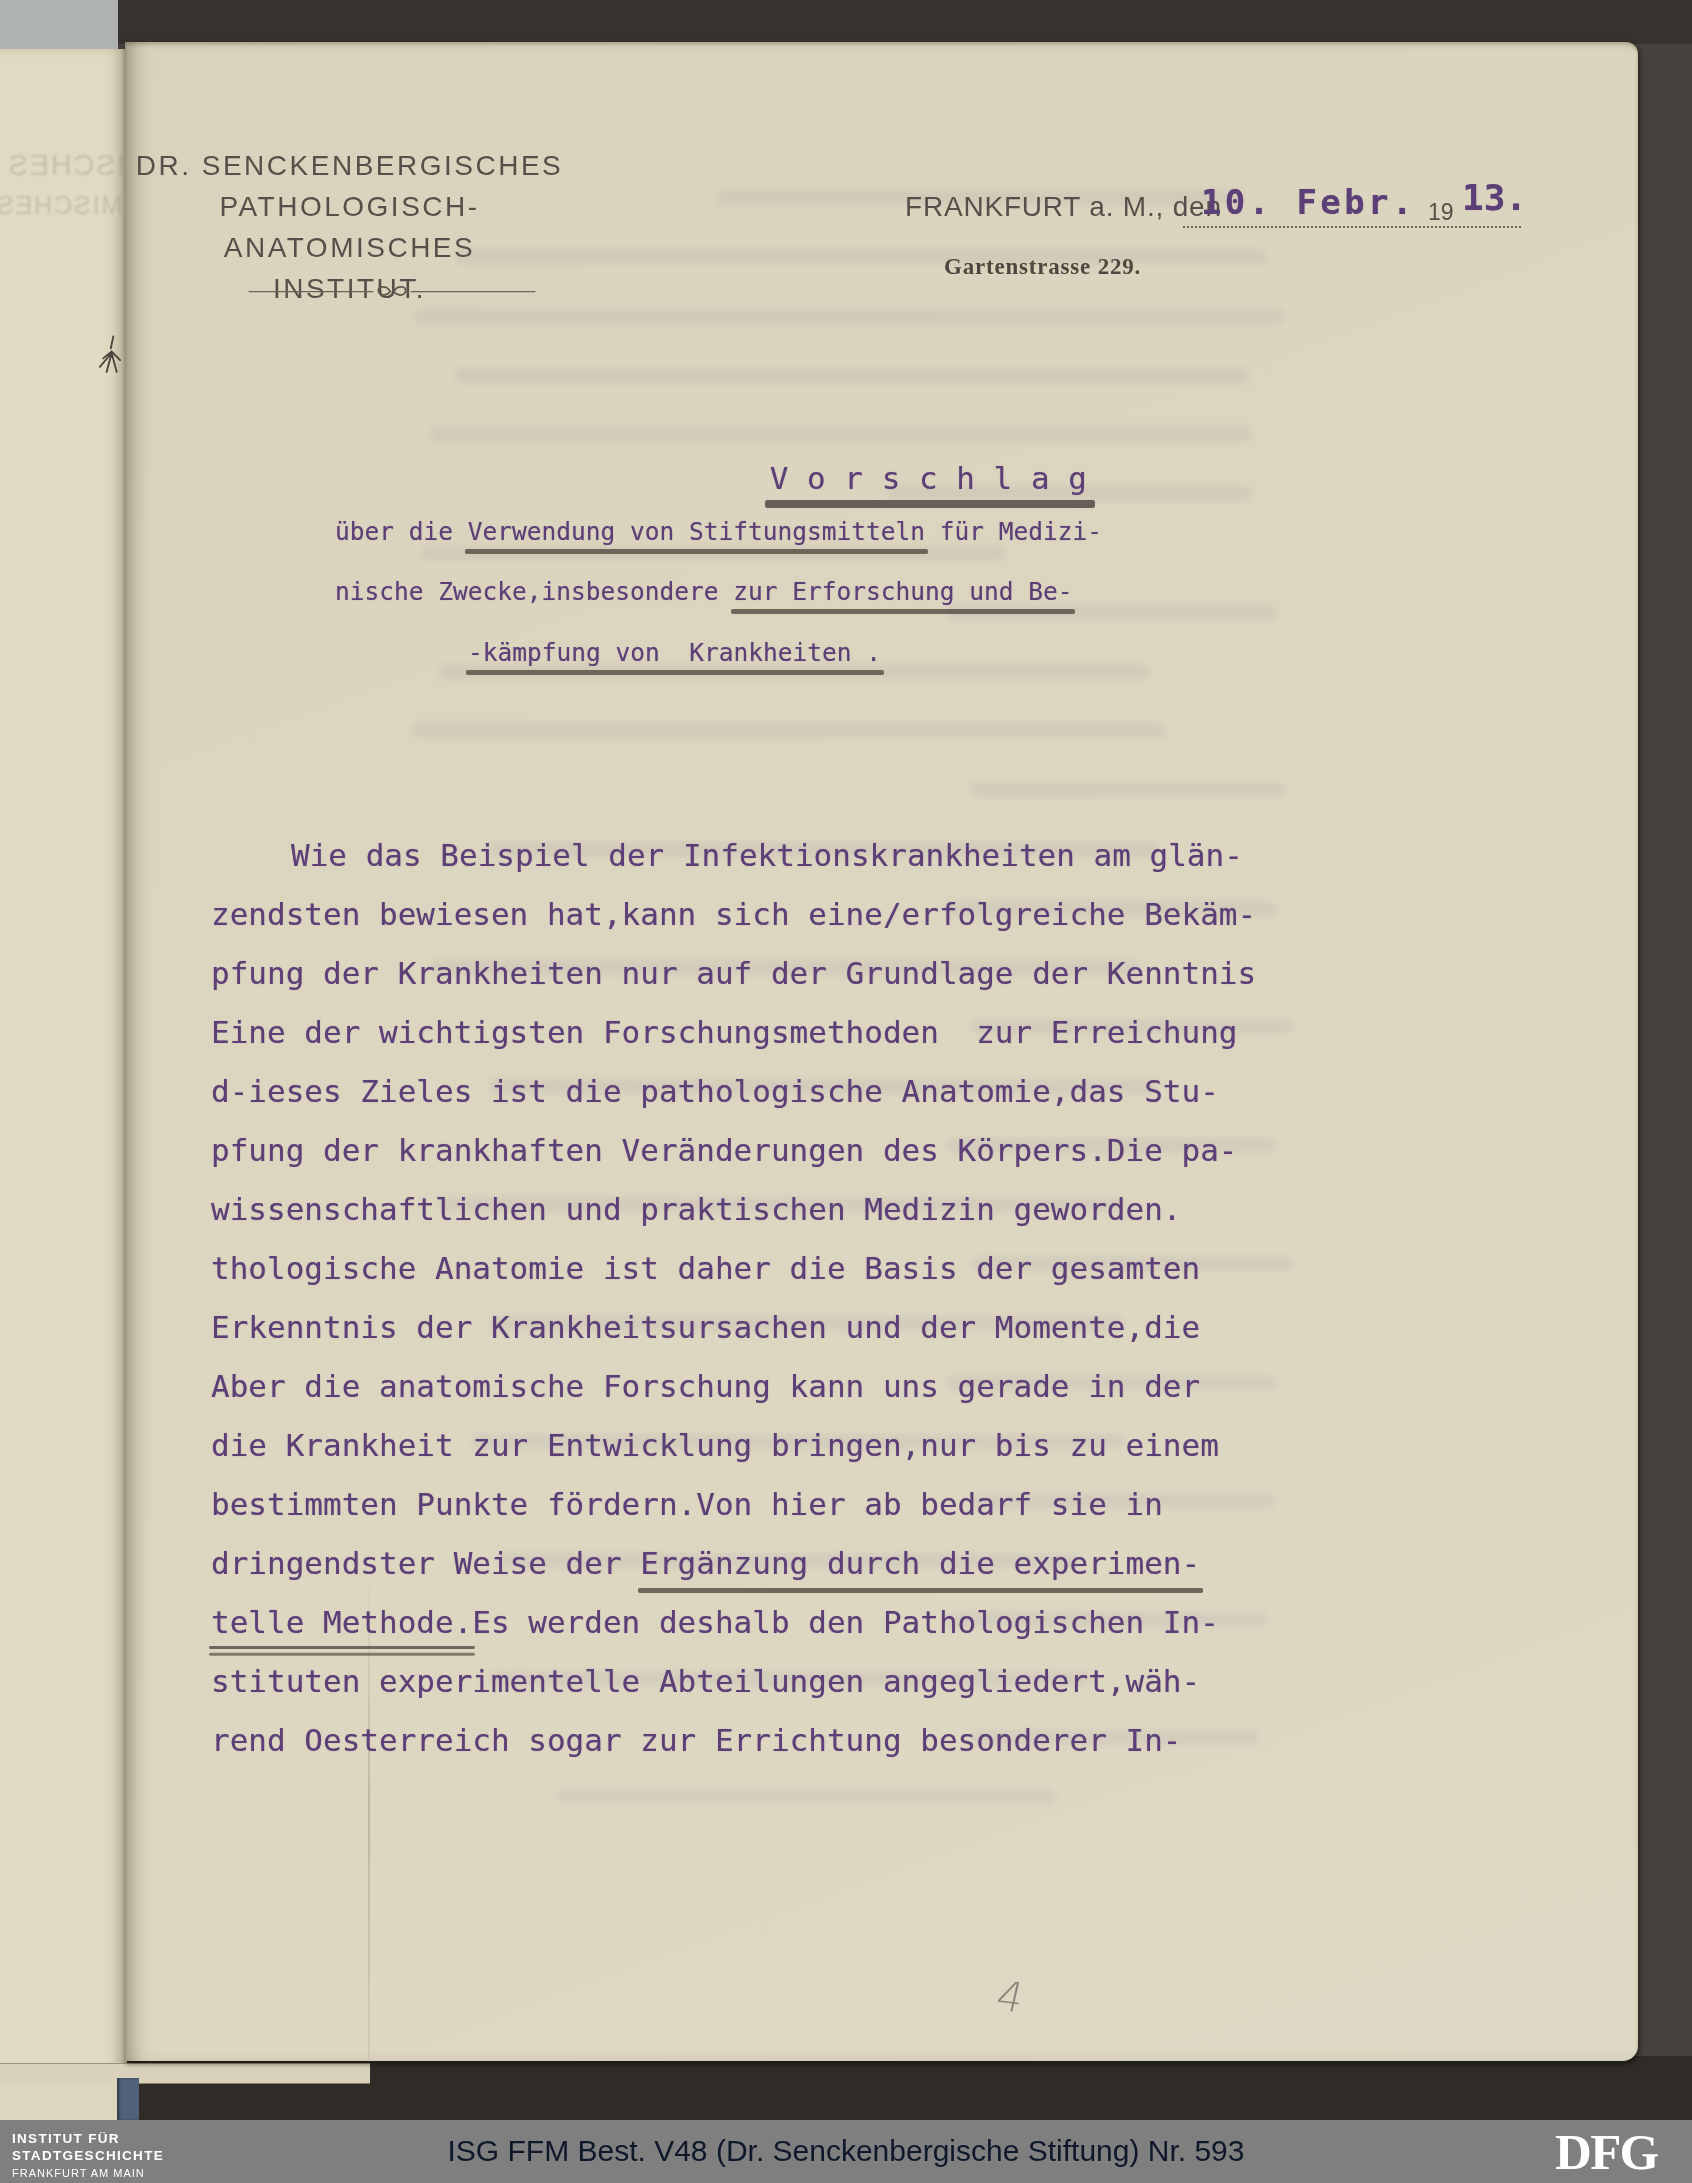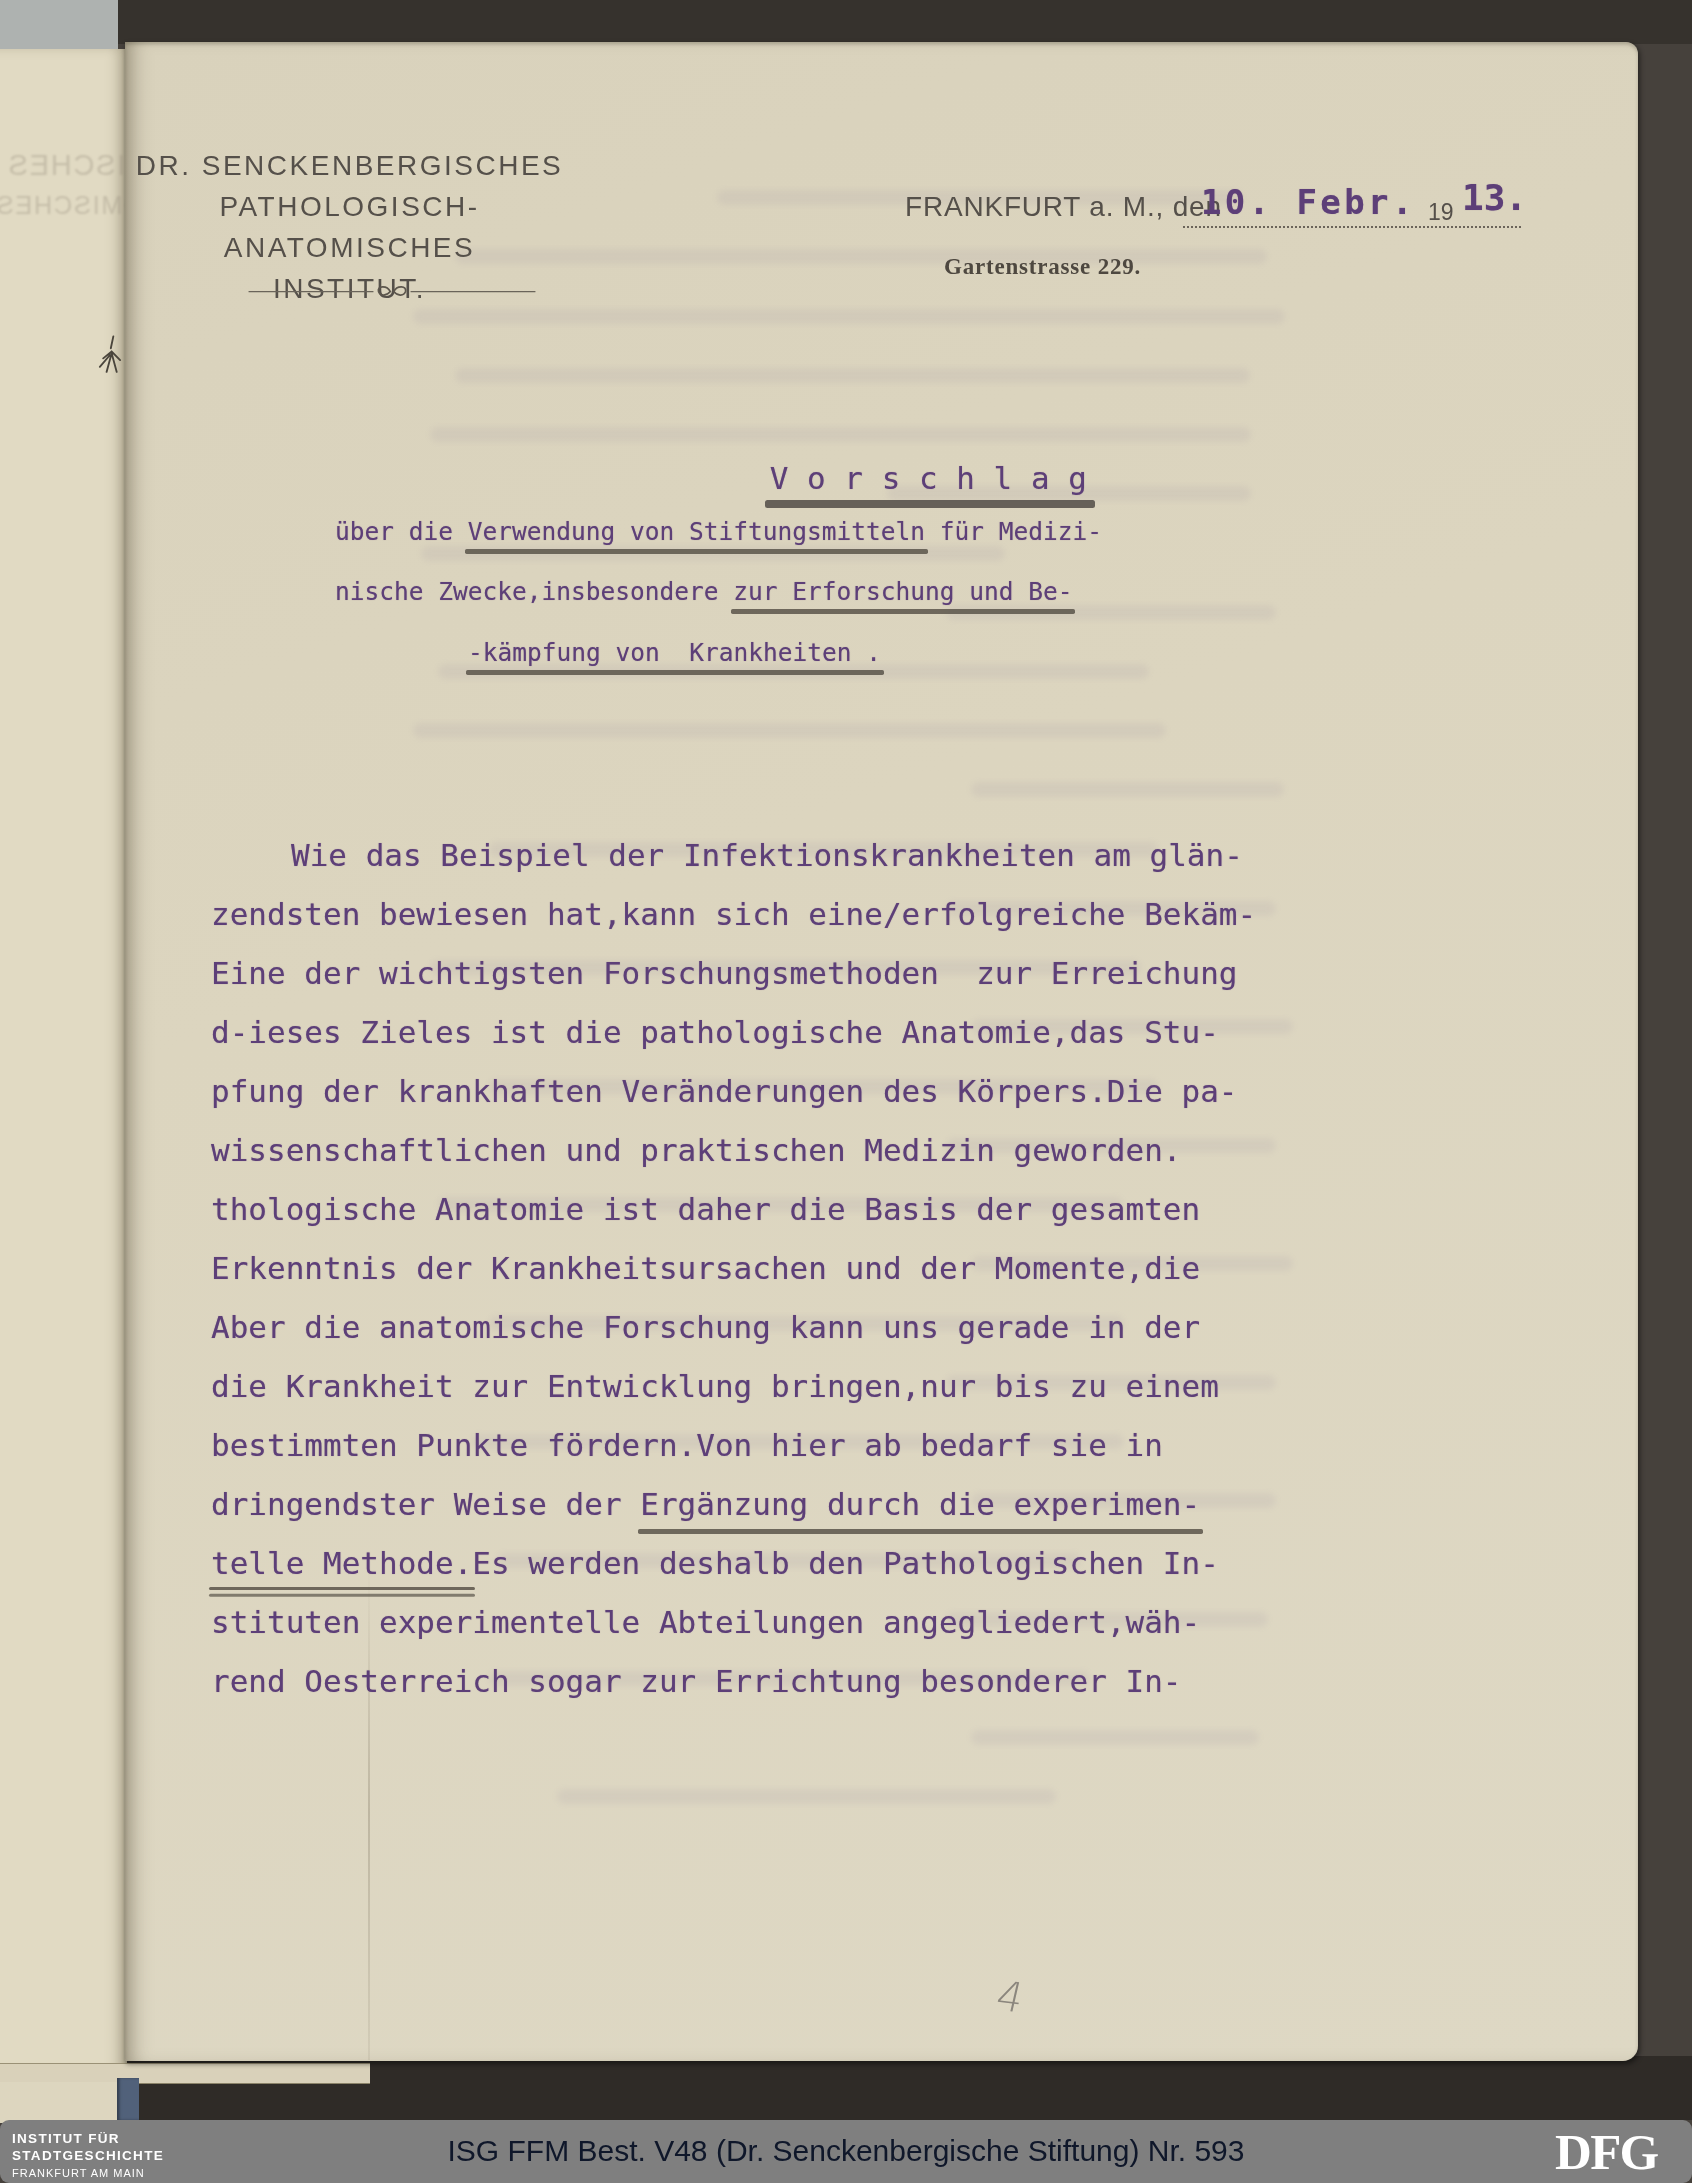--- a/index.html
+++ b/index.html
@@ -73,21 +73,21 @@
   .tw-u{position:relative;display:inline-block;text-align:right;}
   .tw-u::after{content:"";position:absolute;left:-2.5px;right:-2.5px;bottom:-7.6px;height:5.1px;
       background:#564f45;opacity:.82;border-radius:1.7px;}
   .tw-u.double::after{height:3.4px;box-shadow:0 6.8px 0 rgba(86,79,69,.82);bottom:-5.1px;}
 
   
   .pencil-4{left:872px;top:1931px;font-family:"DejaVu Sans",sans-serif;font-size:41px;
             color:#8b867d;transform:rotate(7deg) skewX(-6deg);font-weight:300;}
 
   
-  .footer{left:0;top:2120px;width:1692px;height:63px;background:#7f7f7f;color:#fff;border-radius:9px;}
+  .footer{left:0;top:2120px;width:1692px;height:63px;background:#7f7f7f;color:#fff;}
   .arch{position:absolute;left:12px;top:10.2px;line-height:17px;}
   .arch .l1,.arch .l2{font-weight:bold;font-size:13.5px;letter-spacing:1.3px;}
   .arch .l3{font-size:11px;letter-spacing:1px;font-weight:400;margin-top:0.8px;}
   .ref{position:absolute;left:0;top:13.5px;width:1692px;text-align:center;font-size:30px;
        color:#0f172a;}
   .dfg{position:absolute;left:1555px;top:3.4px;font-size:51px;font-weight:bold;
        letter-spacing:-1.7px;color:#fff;font-family:Liberation Serif, serif;}
 </style>
 </head>
 <body>
@@ -164,20 +164,21 @@
   </div>
 
   <div class="abs" id="subtitle-block">
       <div class="tw subtitle-line" style="position: absolute; left: 0px; top: 3.4px;"><span>über die </span><span class="tw-u">Verwendung von Stiftungsmitteln</span><span> für Medizi-</span></div>
       <div class="tw subtitle-line" style="position: absolute; left: 0px; top: 63px;"><span>nische Zwecke,insbesondere </span><span class="tw-u">zur Erforschung und Be-</span></div>
       <div class="tw subtitle-line" style="position: absolute; left: 0px; top: 124px; padding-left: 133px;"><span class="tw-u">-kämpfung von  Krankheiten .</span></div>
     </div>
   <div class="abs" id="body-block">
       <div class="tw body-line" style="padding-left: 80px;"><span>Wie das Beispiel der Infektionskrankheiten am glän-</span></div>
       <div class="tw body-line"><span>zendsten bewiesen hat,kann sich eine/erfolgreiche Bekäm-</span></div>
+      <div class="tw body-line"><span>pfung der Krankheiten nur auf der Grundlage der Kenntnis</span></div>
       <div class="tw body-line"><span>Eine der wichtigsten Forschungsmethoden  zur Erreichung</span></div>
       <div class="tw body-line"><span>d-ieses Zieles ist die pathologische Anatomie,das Stu-</span></div>
       <div class="tw body-line"><span>pfung der krankhaften Veränderungen des Körpers.Die pa-</span></div>
       <div class="tw body-line"><span>wissenschaftlichen und praktischen Medizin geworden.</span></div>
       <div class="tw body-line"><span>thologische Anatomie ist daher die Basis der gesamten</span></div>
       <div class="tw body-line"><span>Erkenntnis der Krankheitsursachen und der Momente,die</span></div>
       <div class="tw body-line"><span>Aber die anatomische Forschung kann uns gerade in der</span></div>
       <div class="tw body-line"><span>die Krankheit zur Entwicklung bringen,nur bis zu einem</span></div>
       <div class="tw body-line"><span>bestimmten Punkte fördern.Von hier ab bedarf sie in</span></div>
       <div class="tw body-line"><span>dringendster Weise der </span><span class="tw-u">Ergänzung durch die experimen-</span></div>

